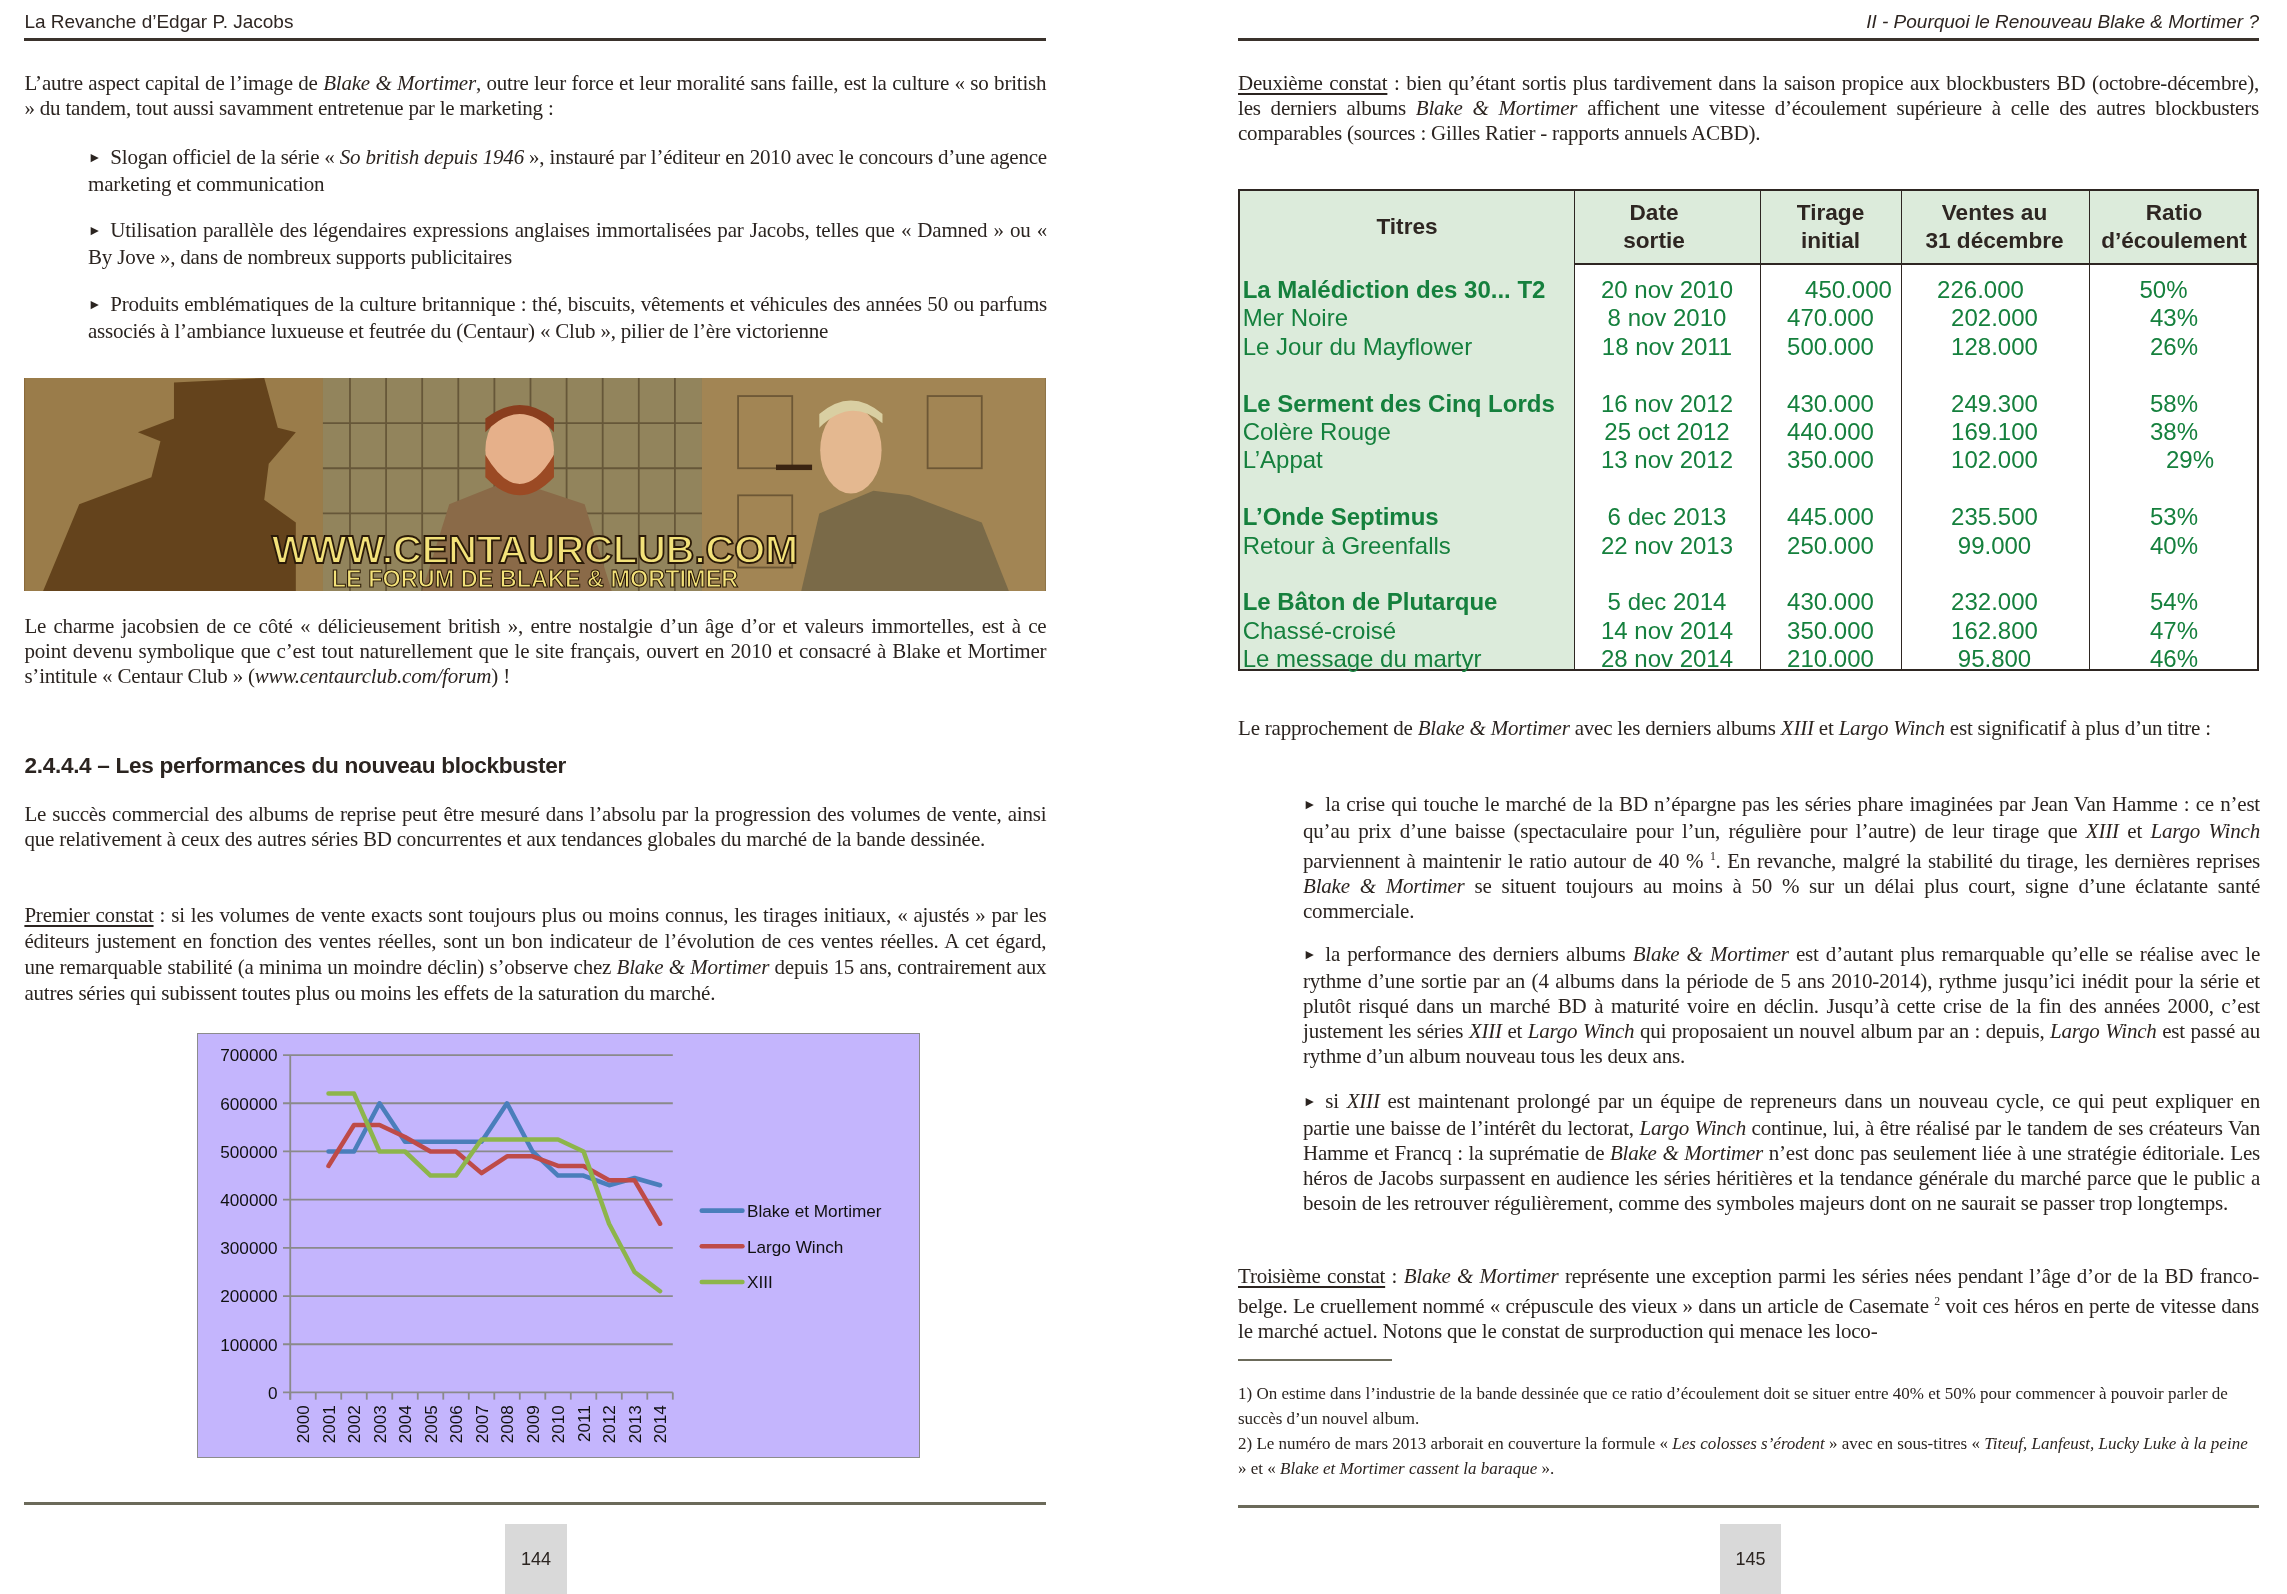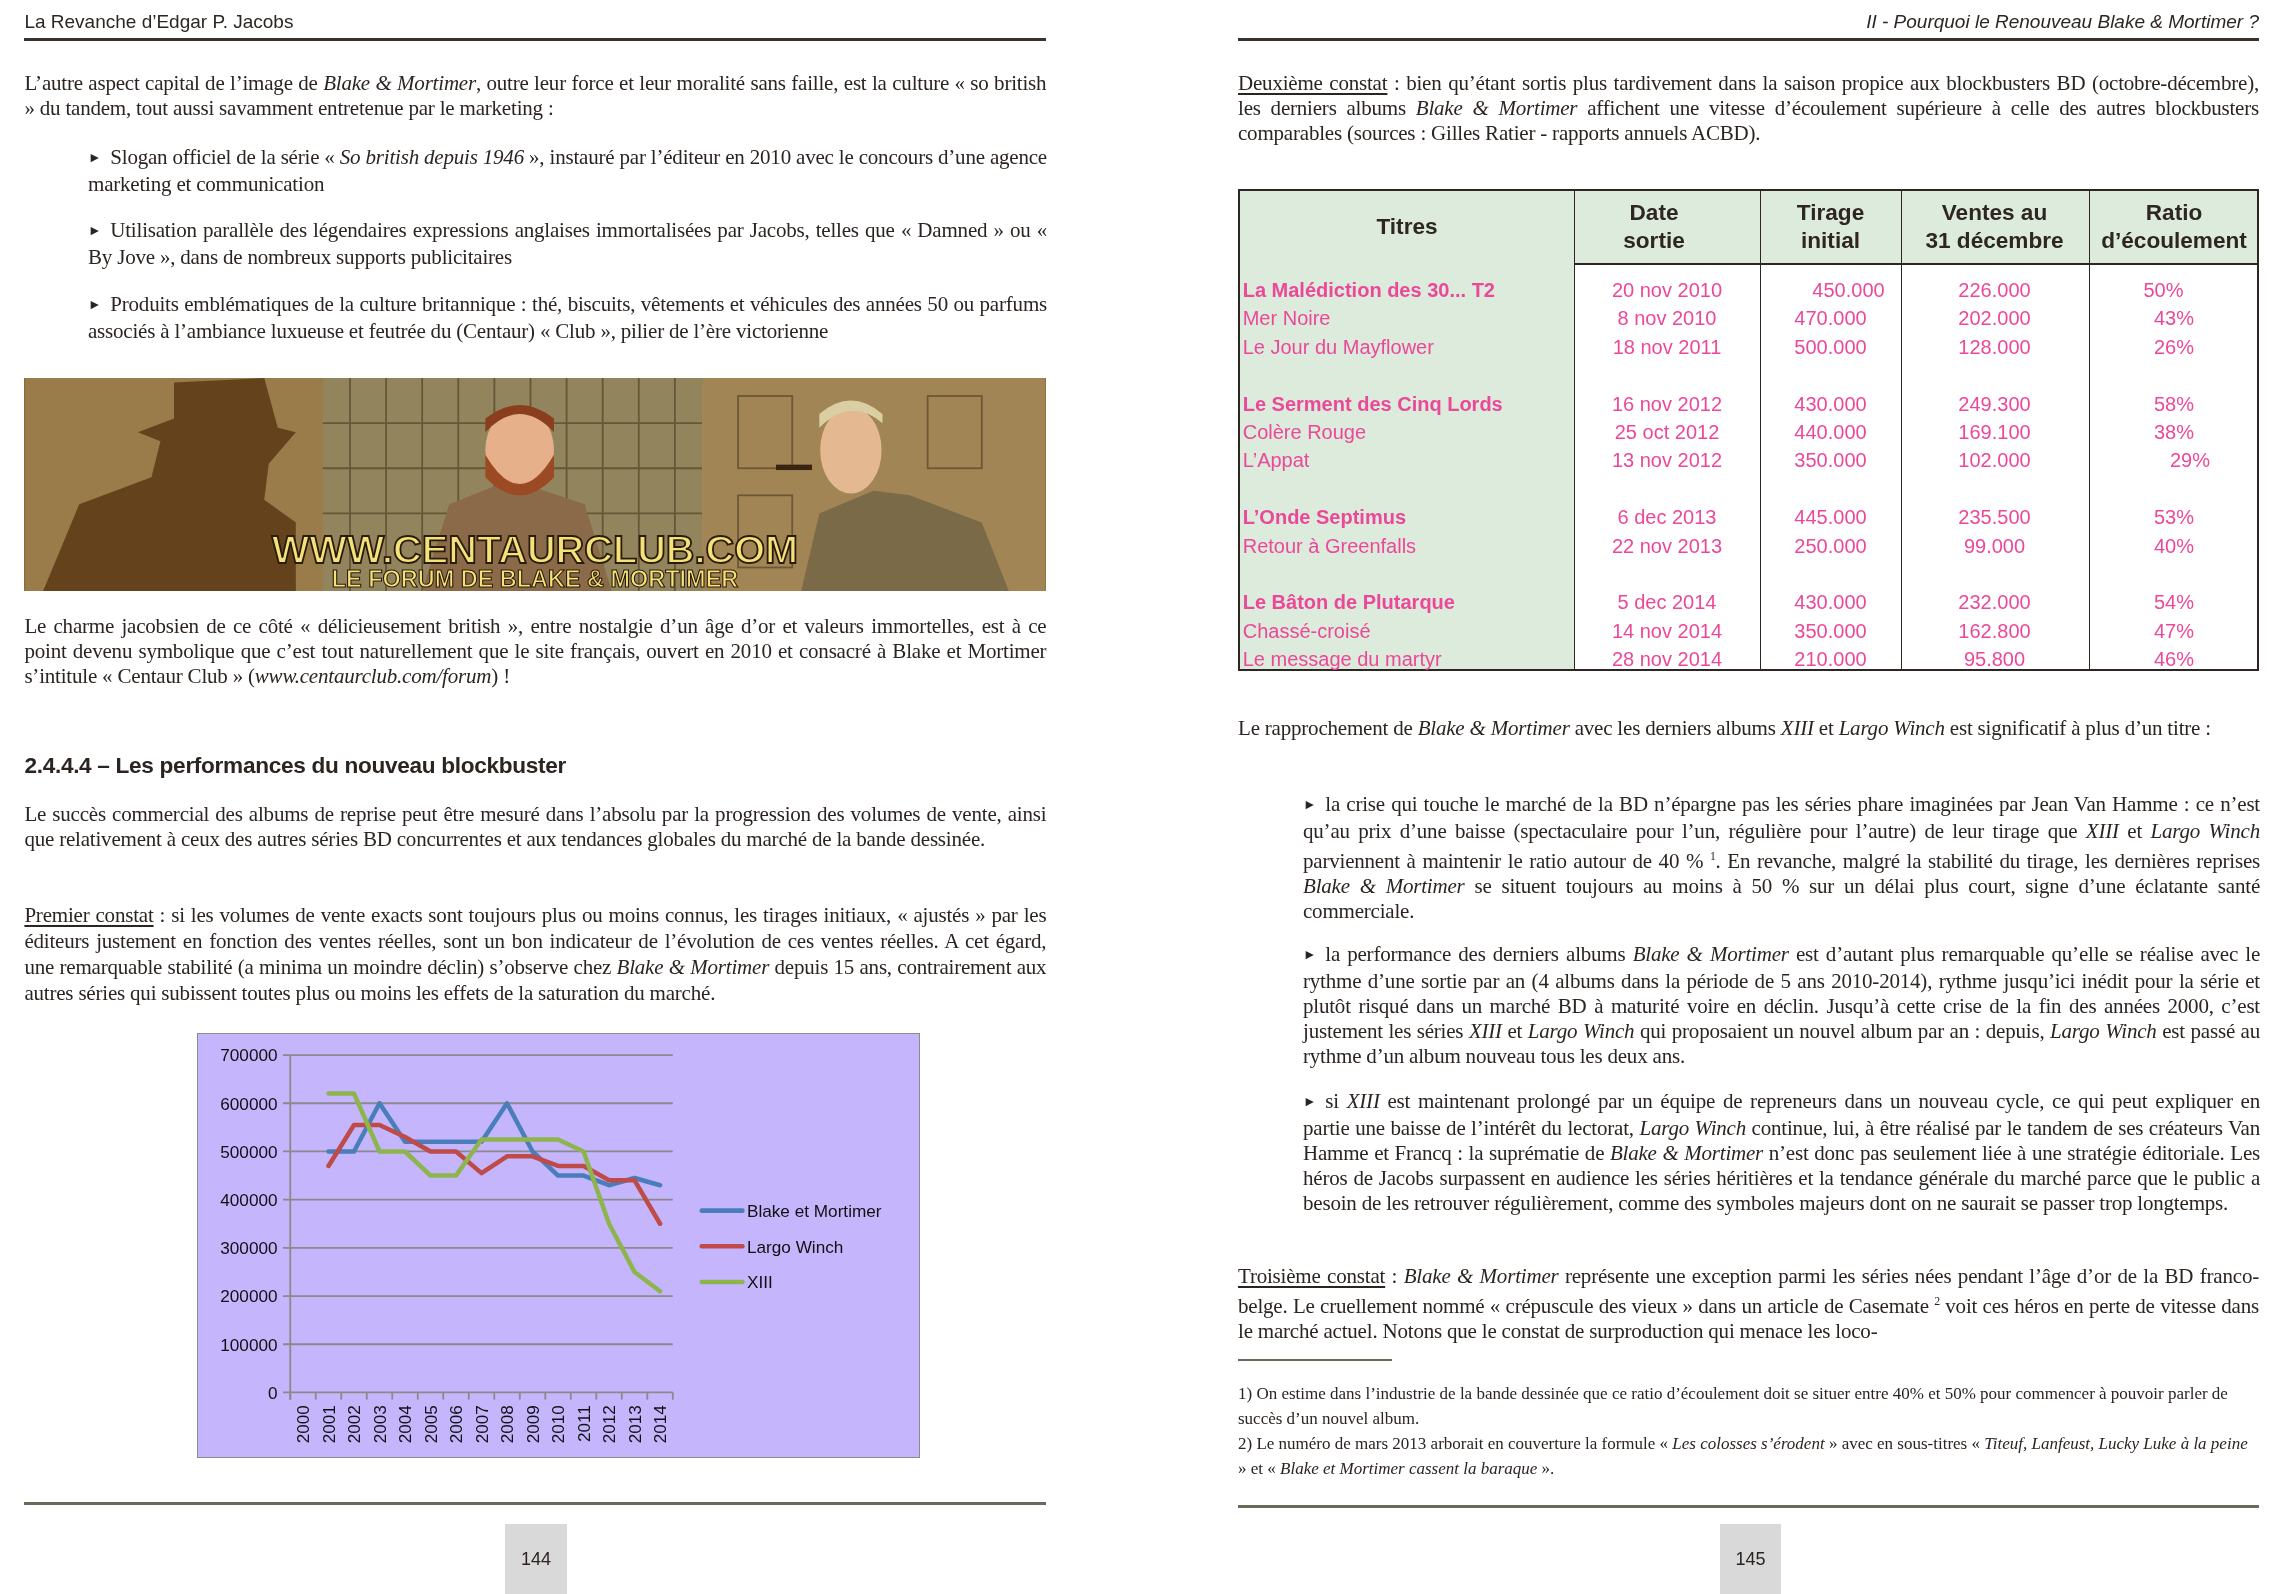--- a/index.html
+++ b/index.html
@@ -18,21 +18,21 @@
   .banner { position:absolute; overflow:hidden; background:linear-gradient(90deg,#8a6a3c 0%,#a0804c 30%,#9b8558 50%,#a58a5a 70%,#8e7448 100%); }
   .pagebox { position:absolute; background:#d9d9d9; font-family:"Liberation Sans","DejaVu Sans",sans-serif; font-size:18px; color:#2b2420; display:flex; align-items:center; justify-content:center; }
   
   .tbl { position:absolute; left:1238px; top:189px; width:1021px; height:482px; border:2.7px solid #2e2622; box-sizing:border-box;
          font-family:"Liberation Sans","DejaVu Sans",sans-serif; }
   .tbl .col { position:absolute; top:0; bottom:0; border-left:1.8px solid #2e2622; }
   .tbl .hdrbg { position:absolute; left:0; right:0; top:0; height:72px; background:#dcebdb; border-bottom:2.7px solid #2e2622; }
   .tbl .titbg { position:absolute; left:0; top:72px; bottom:0; width:334px; background:#dcebdb; }
   .tbl .hcell { position:absolute; top:0; height:72px; display:flex; align-items:center; justify-content:center; text-align:center;
          font-weight:bold; font-size:22.6px; line-height:28px; color:#2e2622; }
-  .tbl .cell { position:absolute; font-size:20px; line-height:28px; color:#ec4899; white-space:nowrap; }
+  .tbl .cell { position:absolute; font-size:24px; line-height:28px; color:#15803d; white-space:nowrap; }
   .tbl .cell.b { font-weight:bold; }
   .tbl .cell.c { text-align:center; }
   .foot { position:absolute; font-size:17px; line-height:25px; left:1238px; width:1021px; }
   .foot i { font-style:italic; }
   .chart-frame { position:absolute; left:197px; top:1033px; width:723px; height:425px; border:1.8px solid #8c8c8c; box-sizing:border-box; background:#c4b5fd; }
   svg text { font-family:"Liberation Sans","DejaVu Sans",sans-serif; }
 </style>
 </head>
 <body>
 
@@ -192,21 +192,21 @@
     <div class="hcell" style="left:520px; width:141px; white-space:pre-line;"><span>Tirage
 initial</span></div>
     <div class="hcell" style="left:661px; width:187px; white-space:pre-line;"><span>Ventes au
 31 décembre</span></div>
     <div class="hcell" style="left:849px; width:170px; white-space:pre-line;"><span>Ratio
 d’écoulement</span></div>
     <div id="table-body">
         <div class="cell  b" style="left: 2.7px; width: 326px; top: 85px;">La Malédiction des 30... T2</div>
         <div class="cell c" style="left: 334px; width: 186px; top: 85px;">20 nov 2010</div>
         <div class="cell c" style="left: 503px; width: 141px; top: 85px; padding-left: 35px;">450.000</div>
-        <div class="cell c" style="left: 661px; width: 187px; top: 85px;">226.000</div>
+        <div class="cell c" style="left: 647px; width: 187px; top: 85px;">226.000</div>
         <div class="cell c" style="left: 849px; width: 149px; top: 85px;">50%</div>
         <div class="cell " style="left: 2.7px; width: 326px; top: 113px;">Mer Noire</div>
         <div class="cell c" style="left: 334px; width: 186px; top: 113px;">8 nov 2010</div>
         <div class="cell c" style="left: 520px; width: 141px; top: 113px;">470.000</div>
         <div class="cell c" style="left: 661px; width: 187px; top: 113px;">202.000</div>
         <div class="cell c" style="left: 849px; width: 170px; top: 113px;">43%</div>
         <div class="cell " style="left: 2.7px; width: 326px; top: 142px;">Le Jour du Mayflower</div>
         <div class="cell c" style="left: 334px; width: 186px; top: 142px;">18 nov 2011</div>
         <div class="cell c" style="left: 520px; width: 141px; top: 142px;">500.000</div>
         <div class="cell c" style="left: 661px; width: 187px; top: 142px;">128.000</div>

